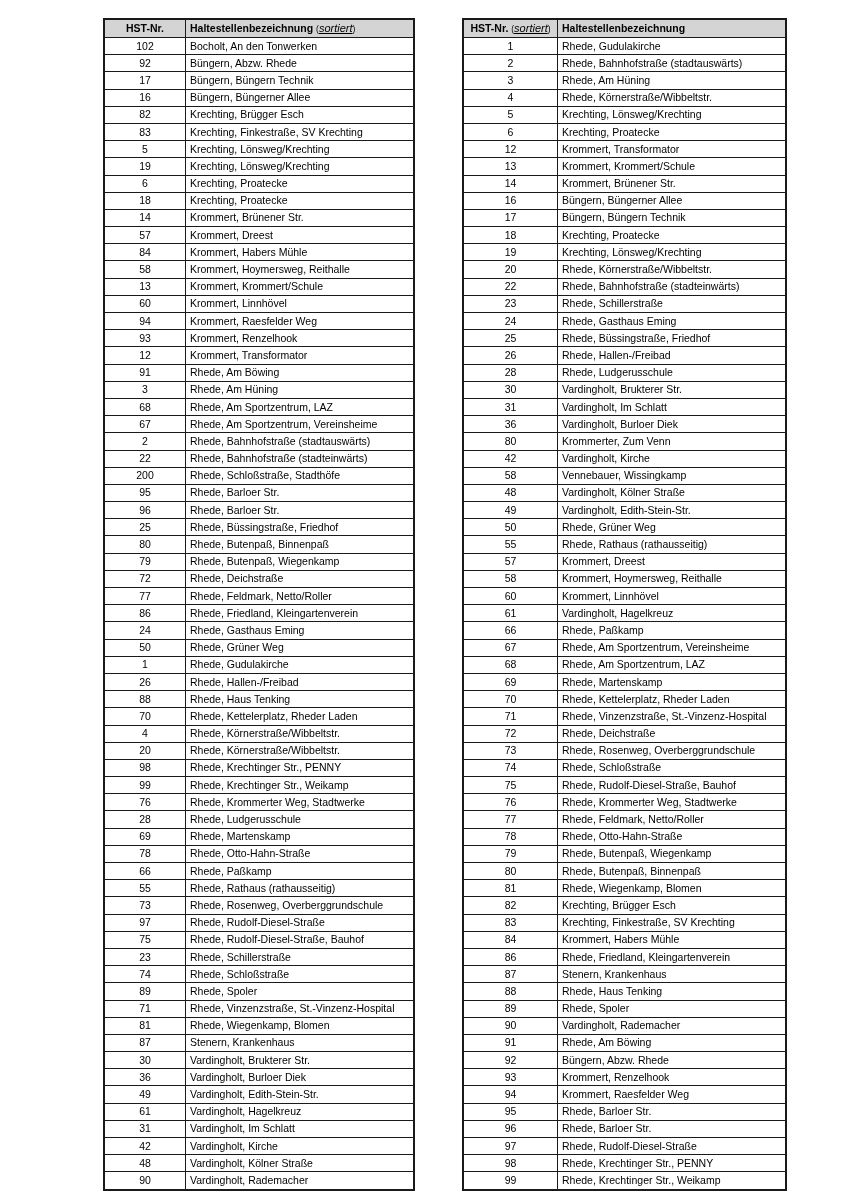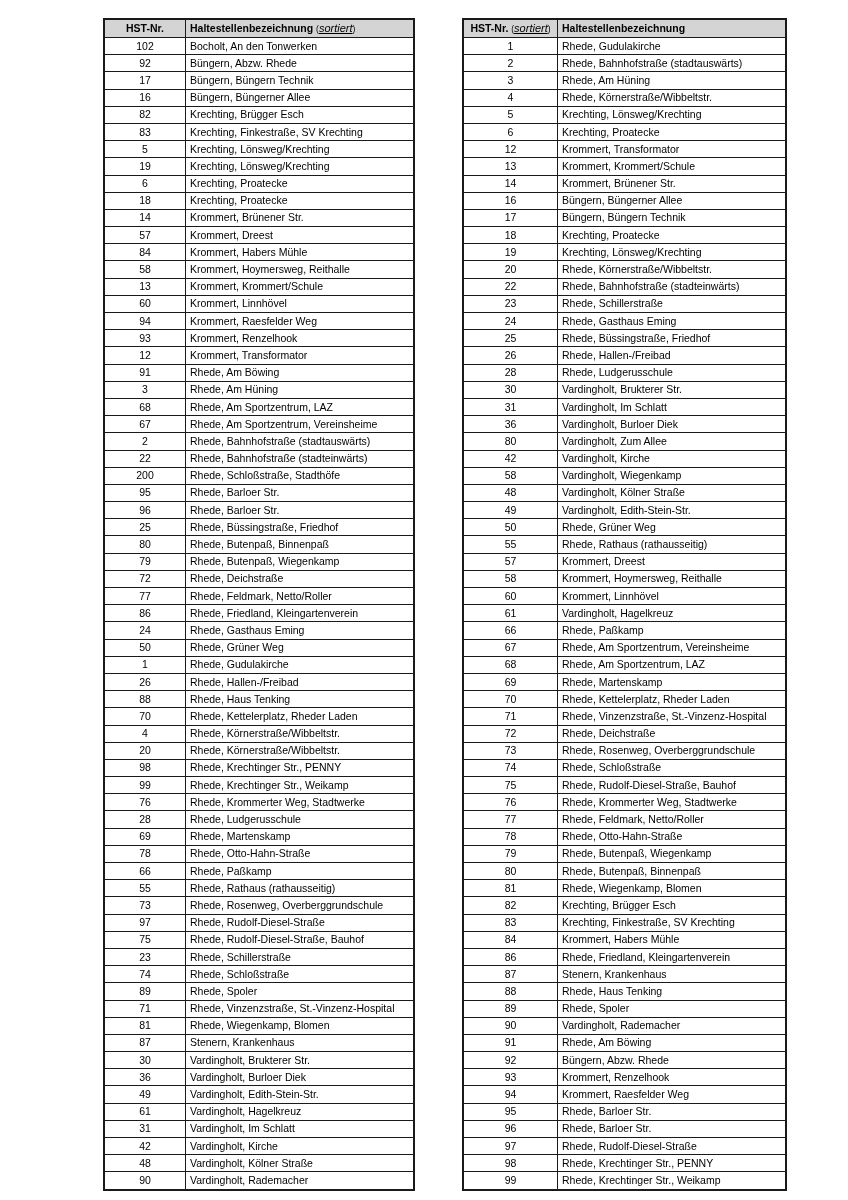--- a/index.html
+++ b/index.html
@@ -448,29 +448,29 @@
         <tr>
           <td class="col-num">31</td>
           <td class="col-name">Vardingholt, Im Schlatt</td>
         </tr>
         <tr>
           <td class="col-num">36</td>
           <td class="col-name">Vardingholt, Burloer Diek</td>
         </tr>
         <tr>
           <td class="col-num">80</td>
-          <td class="col-name">Vardingholt, Zum Allee</td>
+          <td class="col-name">Krommerter, Zum Venn</td>
         </tr>
         <tr>
           <td class="col-num">42</td>
           <td class="col-name">Vardingholt, Kirche</td>
         </tr>
         <tr>
           <td class="col-num">58</td>
-          <td class="col-name">Vardingholt, Wiegenkamp</td>
+          <td class="col-name">Vennebauer, Wissingkamp</td>
         </tr>
         <tr>
           <td class="col-num">48</td>
           <td class="col-name">Vardingholt, Kölner Straße</td>
         </tr>
         <tr>
           <td class="col-num">49</td>
           <td class="col-name">Vardingholt, Edith-Stein-Str.</td>
         </tr>
         <tr>

